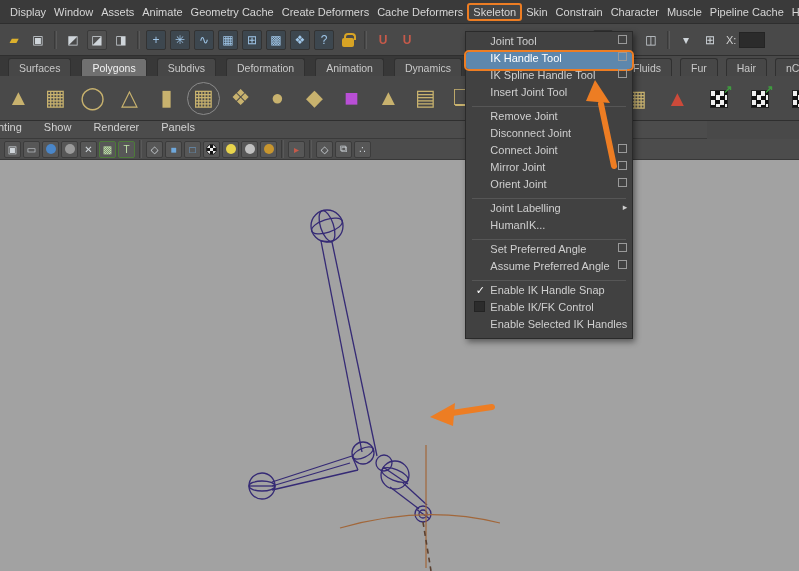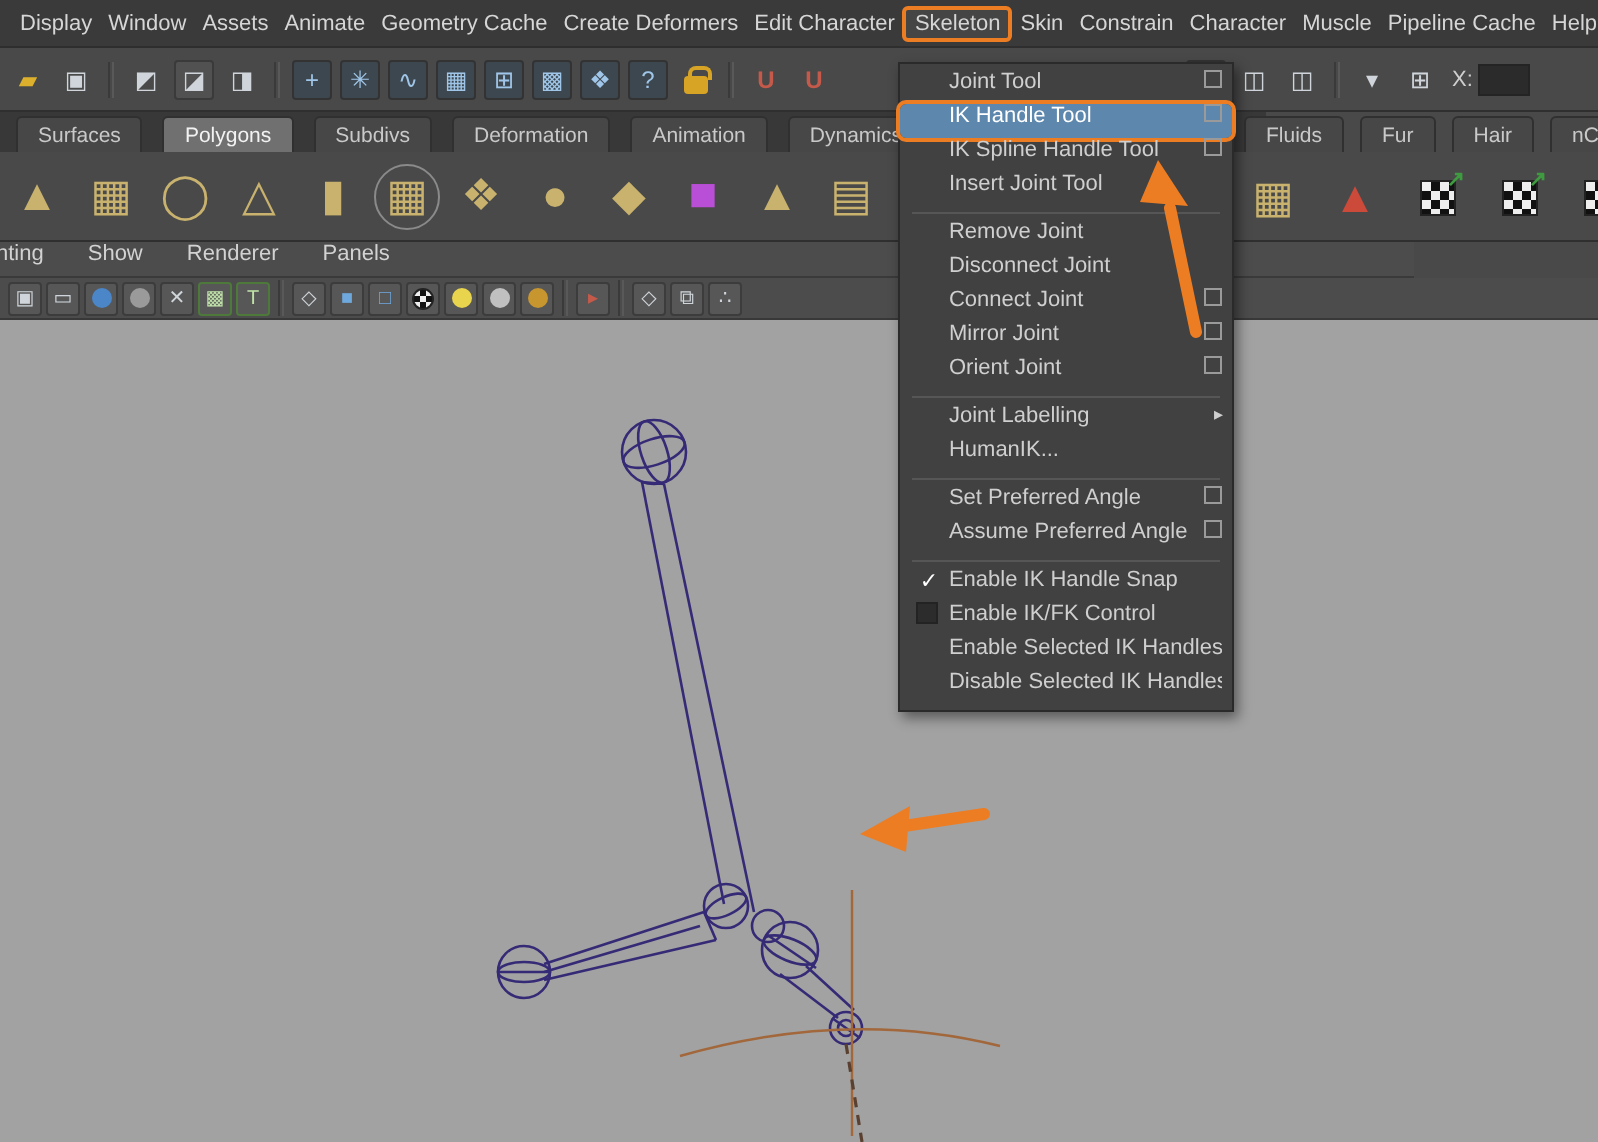--- a/index.html
+++ b/index.html
@@ -102,21 +102,21 @@
 
 <div id="app">
 
   <div class="menubar">
     <span class="mb-item">Display</span>
     <span class="mb-item">Window</span>
     <span class="mb-item">Assets</span>
     <span class="mb-item">Animate</span>
     <span class="mb-item">Geometry Cache</span>
     <span class="mb-item">Create Deformers</span>
-    <span class="mb-item">Edit Character</span>
+    <span class="mb-item">Cache Deformers</span>
 
     <span class="mb-item active">
       <span>Skeleton</span>
 
       
       <div class="dropdown">
         <div class="mi">
           <span class="chk"></span>
           <span class="lbl">Joint Tool</span>
           <span class="optbox"></span>
@@ -185,24 +185,20 @@
           <span class="chk">✓</span>
           <span class="lbl">Enable IK Handle Snap</span>
         </div>
         <div class="mi">
           <span class="darkbox"></span>
           <span class="lbl">Enable IK/FK Control</span>
         </div>
         <div class="mi">
           <span class="chk"></span>
           <span class="lbl">Enable Selected IK Handles</span>
-        </div>
-        <div class="mi">
-          <span class="chk"></span>
-          <span class="lbl">Disable Selected IK Handles</span>
         </div>
 
         <svg class="fullsvg" style="right:8px;left:auto;top:46px;z-index:60" width="46" height="92" viewBox="0 0 46 92">
           <path class="arrow-line" d="M36,88 L23,26"></path>
           <polygon class="arrow-head" points="17,2 32,25 8,23"></polygon>
         </svg>
       </div>
     </span>
 
     <span class="mb-item">Skin</span>

